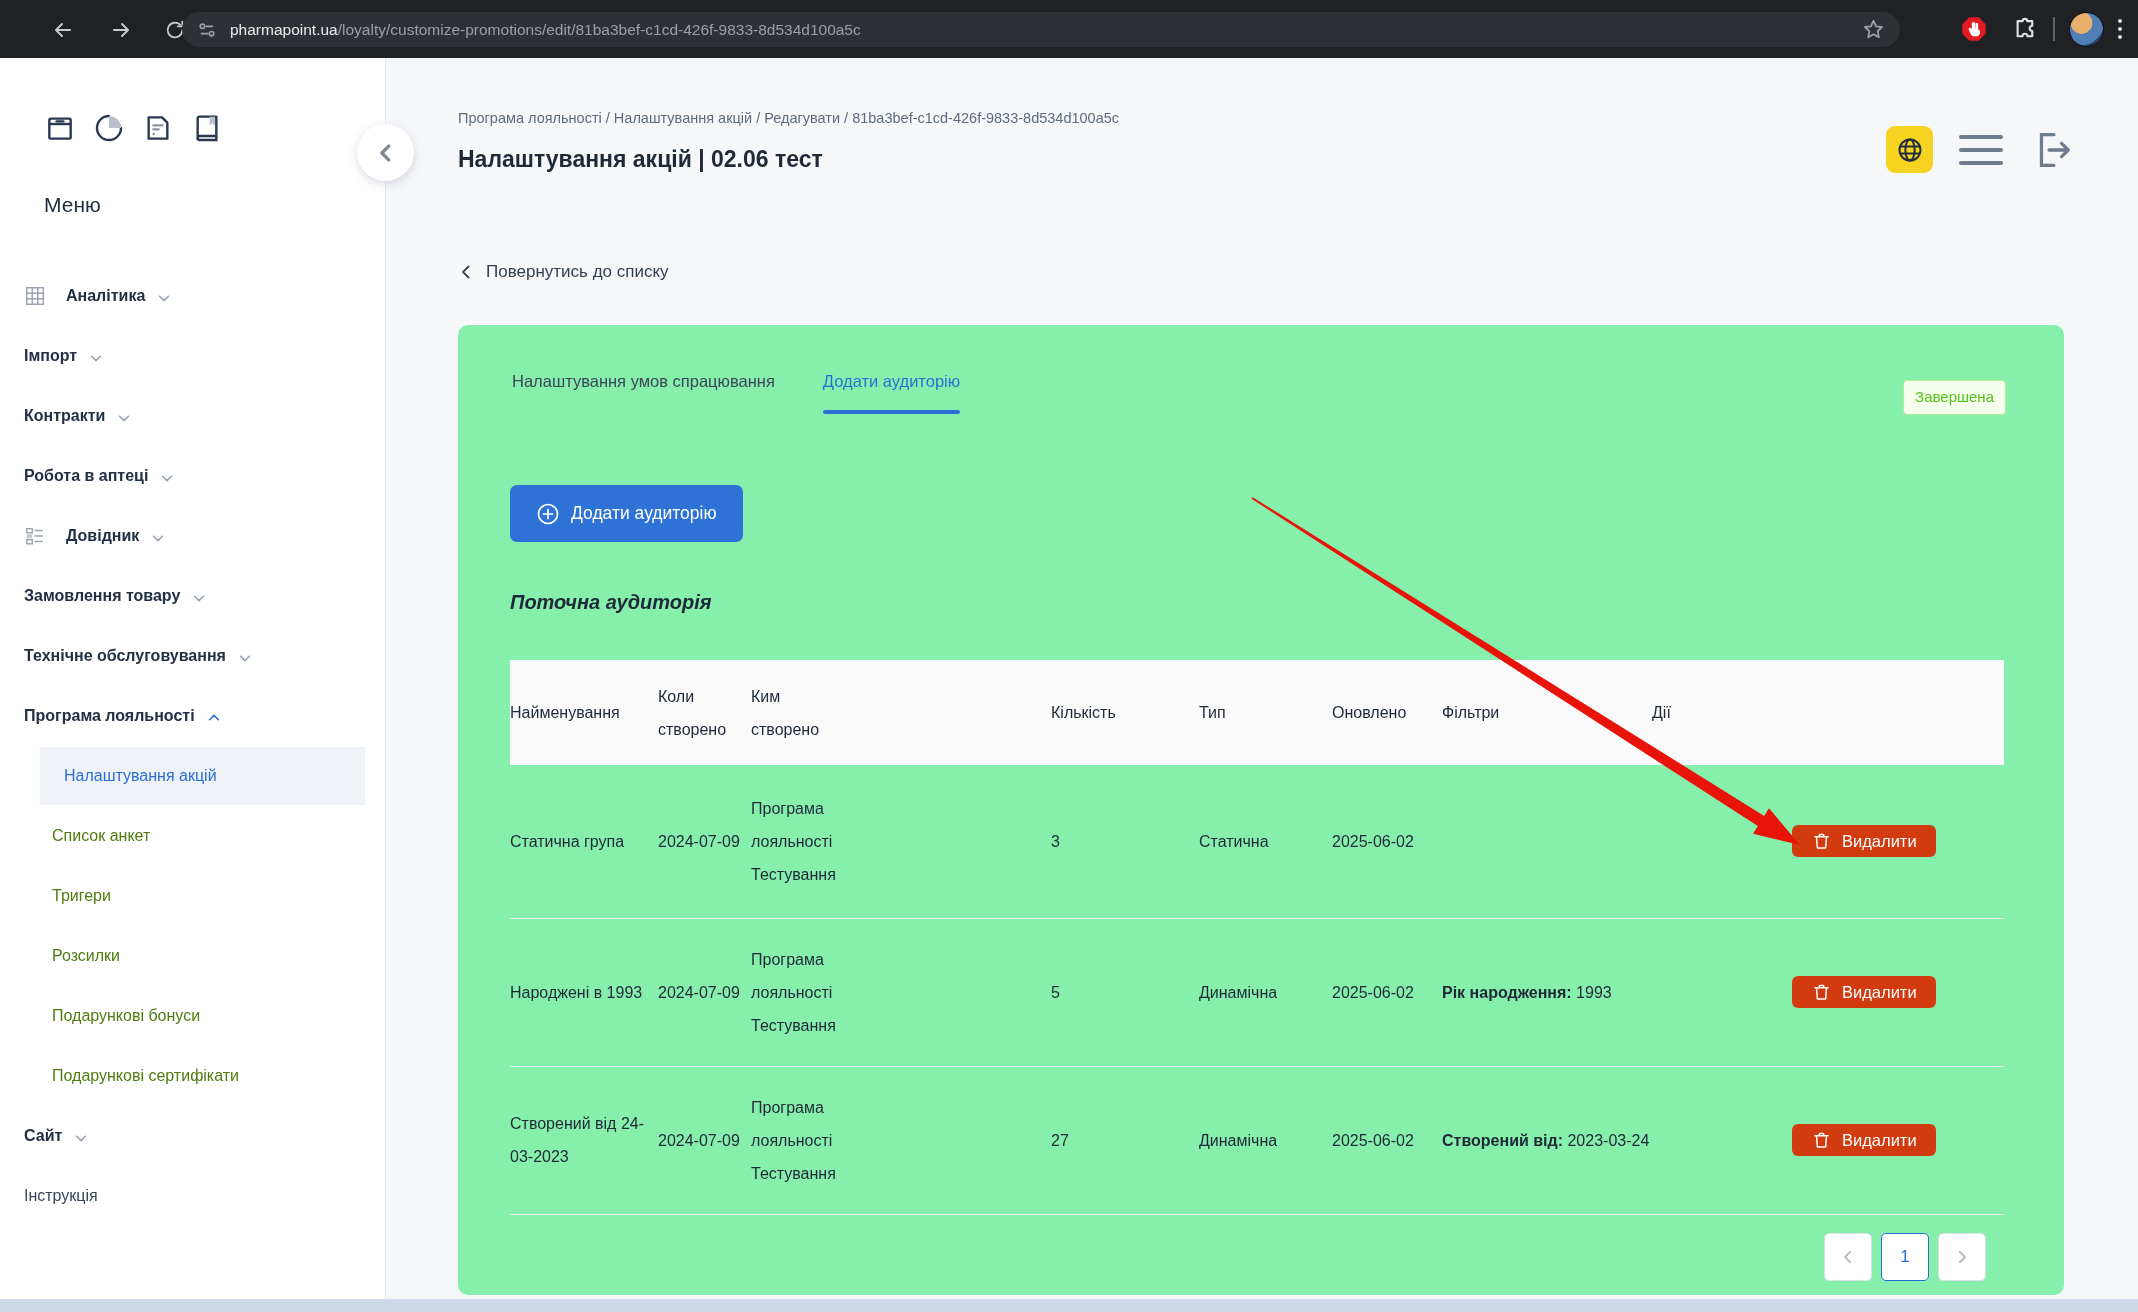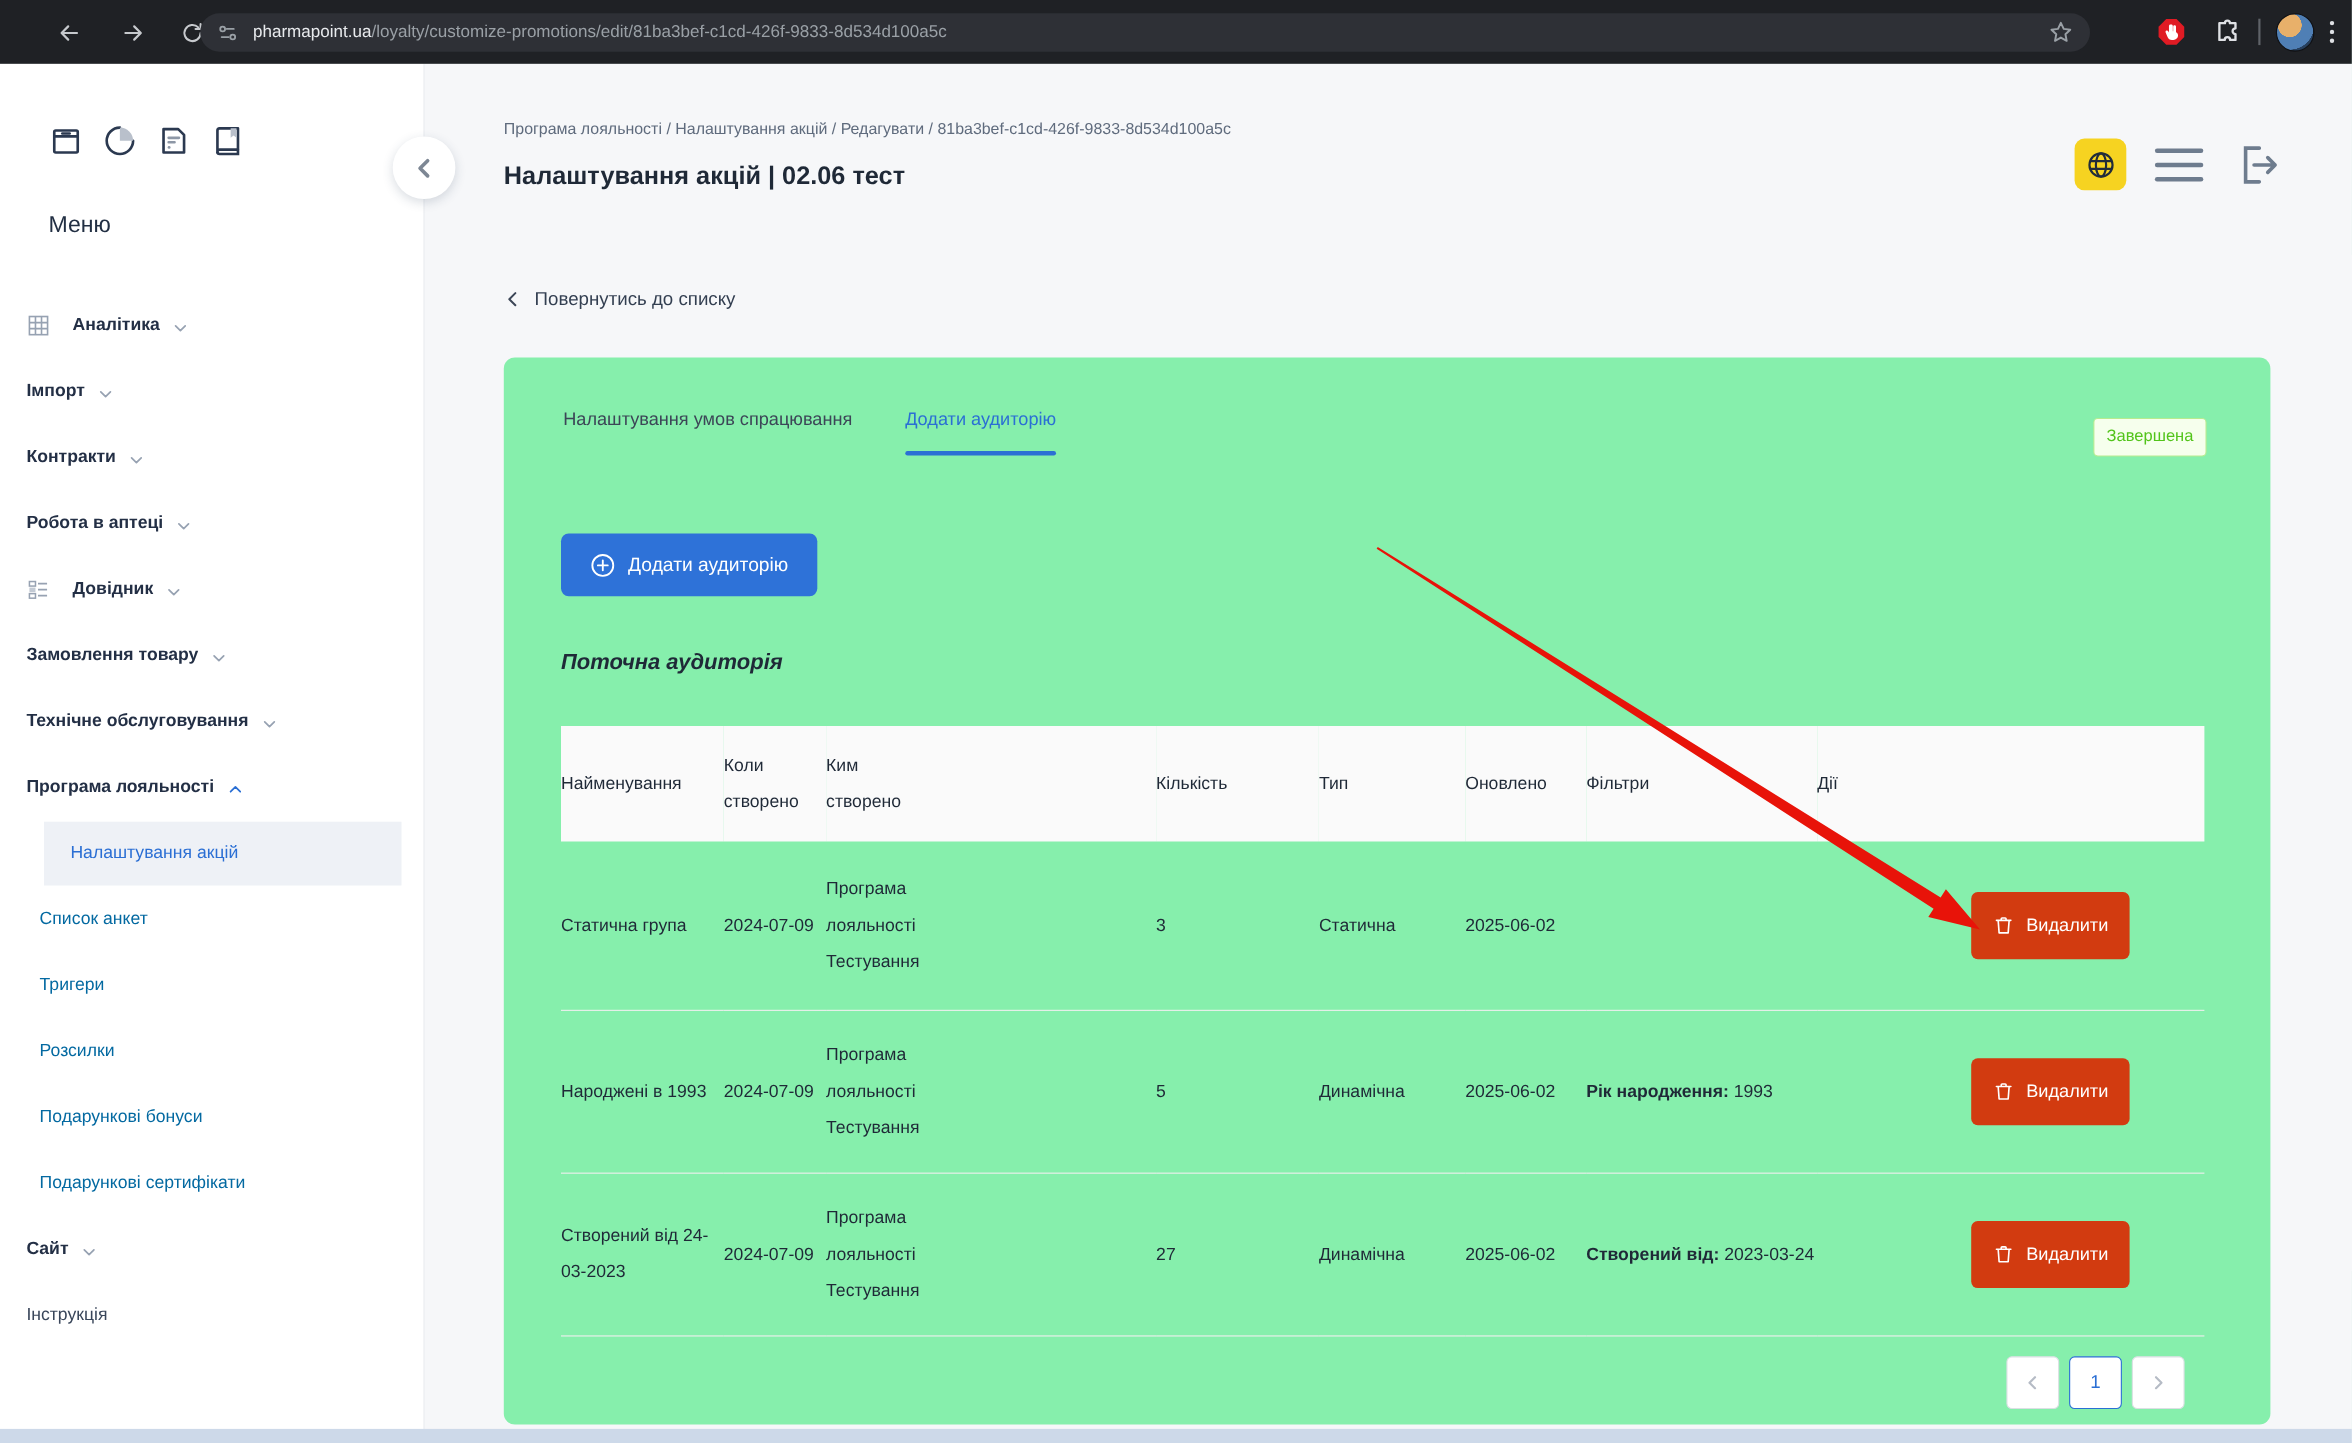--- a/index.html
+++ b/index.html
@@ -34,21 +34,21 @@
   
   .sidebar{position:absolute;left:0;top:0;width:385px;bottom:0;background:#ffffff;
     border-right:1px solid #e7e9ee;z-index:5;}
   .side-icons{position:absolute;left:44px;top:54px;display:flex;gap:17px;align-items:center;}
   .menu-heading{position:absolute;left:44px;top:135px;font-size:21px;font-weight:500;color:#222f43;}
   .menu-list{position:absolute;left:0;top:208px;right:0;}
   .m-item{height:60px;display:flex;align-items:center;padding-left:24px;cursor:pointer;position:relative;}
   .m-item .lbl{font-size:16px;font-weight:700;color:#232f45;}
   .m-item .mi{margin-right:20px;display:flex;}
   .m-item .chev{margin-left:12px;display:flex;margin-top:3px;}
-  .m-sub{height:60px;display:flex;align-items:center;padding-left:36px;cursor:pointer;font-size:16px;color:#0369a1;}
+  .m-sub{height:60px;display:flex;align-items:center;padding-left:52px;cursor:pointer;font-size:16px;color:#4d7c0f;}
   .m-sub.active{background:#eef1f6;color:#2b6fd4;font-weight:500;margin:1px 20px 1px 40px;padding-left:24px;height:58px;}
   .m-plain .lbl{font-weight:400;color:#39465a;}
   .collapse-fab{position:absolute;left:357px;top:66px;width:57px;height:57px;border-radius:50%;
     background:#fff;box-shadow:0 3px 10px rgba(40,60,90,.18);border:none;z-index:9;
     display:flex;align-items:center;justify-content:center;cursor:pointer;}
 
   
   .main{position:absolute;left:386px;top:0;right:0;bottom:0;}
   .breadcrumb{position:absolute;left:72px;top:52px;font-size:14.5px;color:#5f6b7d;}
   .page-title{position:absolute;left:72px;top:88px;font-size:23px;font-weight:700;color:#1f2937;}
@@ -81,21 +81,21 @@
     border-bottom:1px solid #efefef;}
   table.aud tbody tr{height:148px;}
   table.aud tbody tr:first-child{height:153px;}
   .w1{max-width:135px;display:inline-block;}
   .w2{max-width:86px;display:inline-block;}
   .w3{max-width:105px;display:inline-block;}
   .w6{max-width:86px;display:inline-block;}
   .w7{max-width:218px;display:inline-block;}
   .hw{max-width:92px;display:inline-block;}
   .filter b{font-weight:700;}
-  .del-btn{margin-left:140px;height:61px;border:none;border-radius:6px;background:#d23b10;color:#fff;
+  .del-btn{margin-left:140px;height:32px;border:none;border-radius:6px;background:#d23b10;color:#fff;
     font-size:16.5px;padding:0 19px;cursor:pointer;display:flex;align-items:center;gap:10px;font-family:inherit;}
 
   .pagination{position:absolute;right:78px;top:908px;display:flex;gap:9px;}
   .pg{width:48px;height:48px;border-radius:5px;border:1px solid #dcdfe4;background:#fff;cursor:pointer;
     display:flex;align-items:center;justify-content:center;font-size:17px;color:#9aa2ae;font-family:inherit;}
   .pg.current{border-color:#2b6fd4;color:#2b6fd4;font-weight:500;}
 
   .arrow-overlay{position:absolute;left:0;top:0;z-index:55;pointer-events:none;}
   .bottom-strip{position:absolute;left:0;bottom:0;width:2138px;height:13px;background:#cdd9e9;z-index:70;}
 </style>

